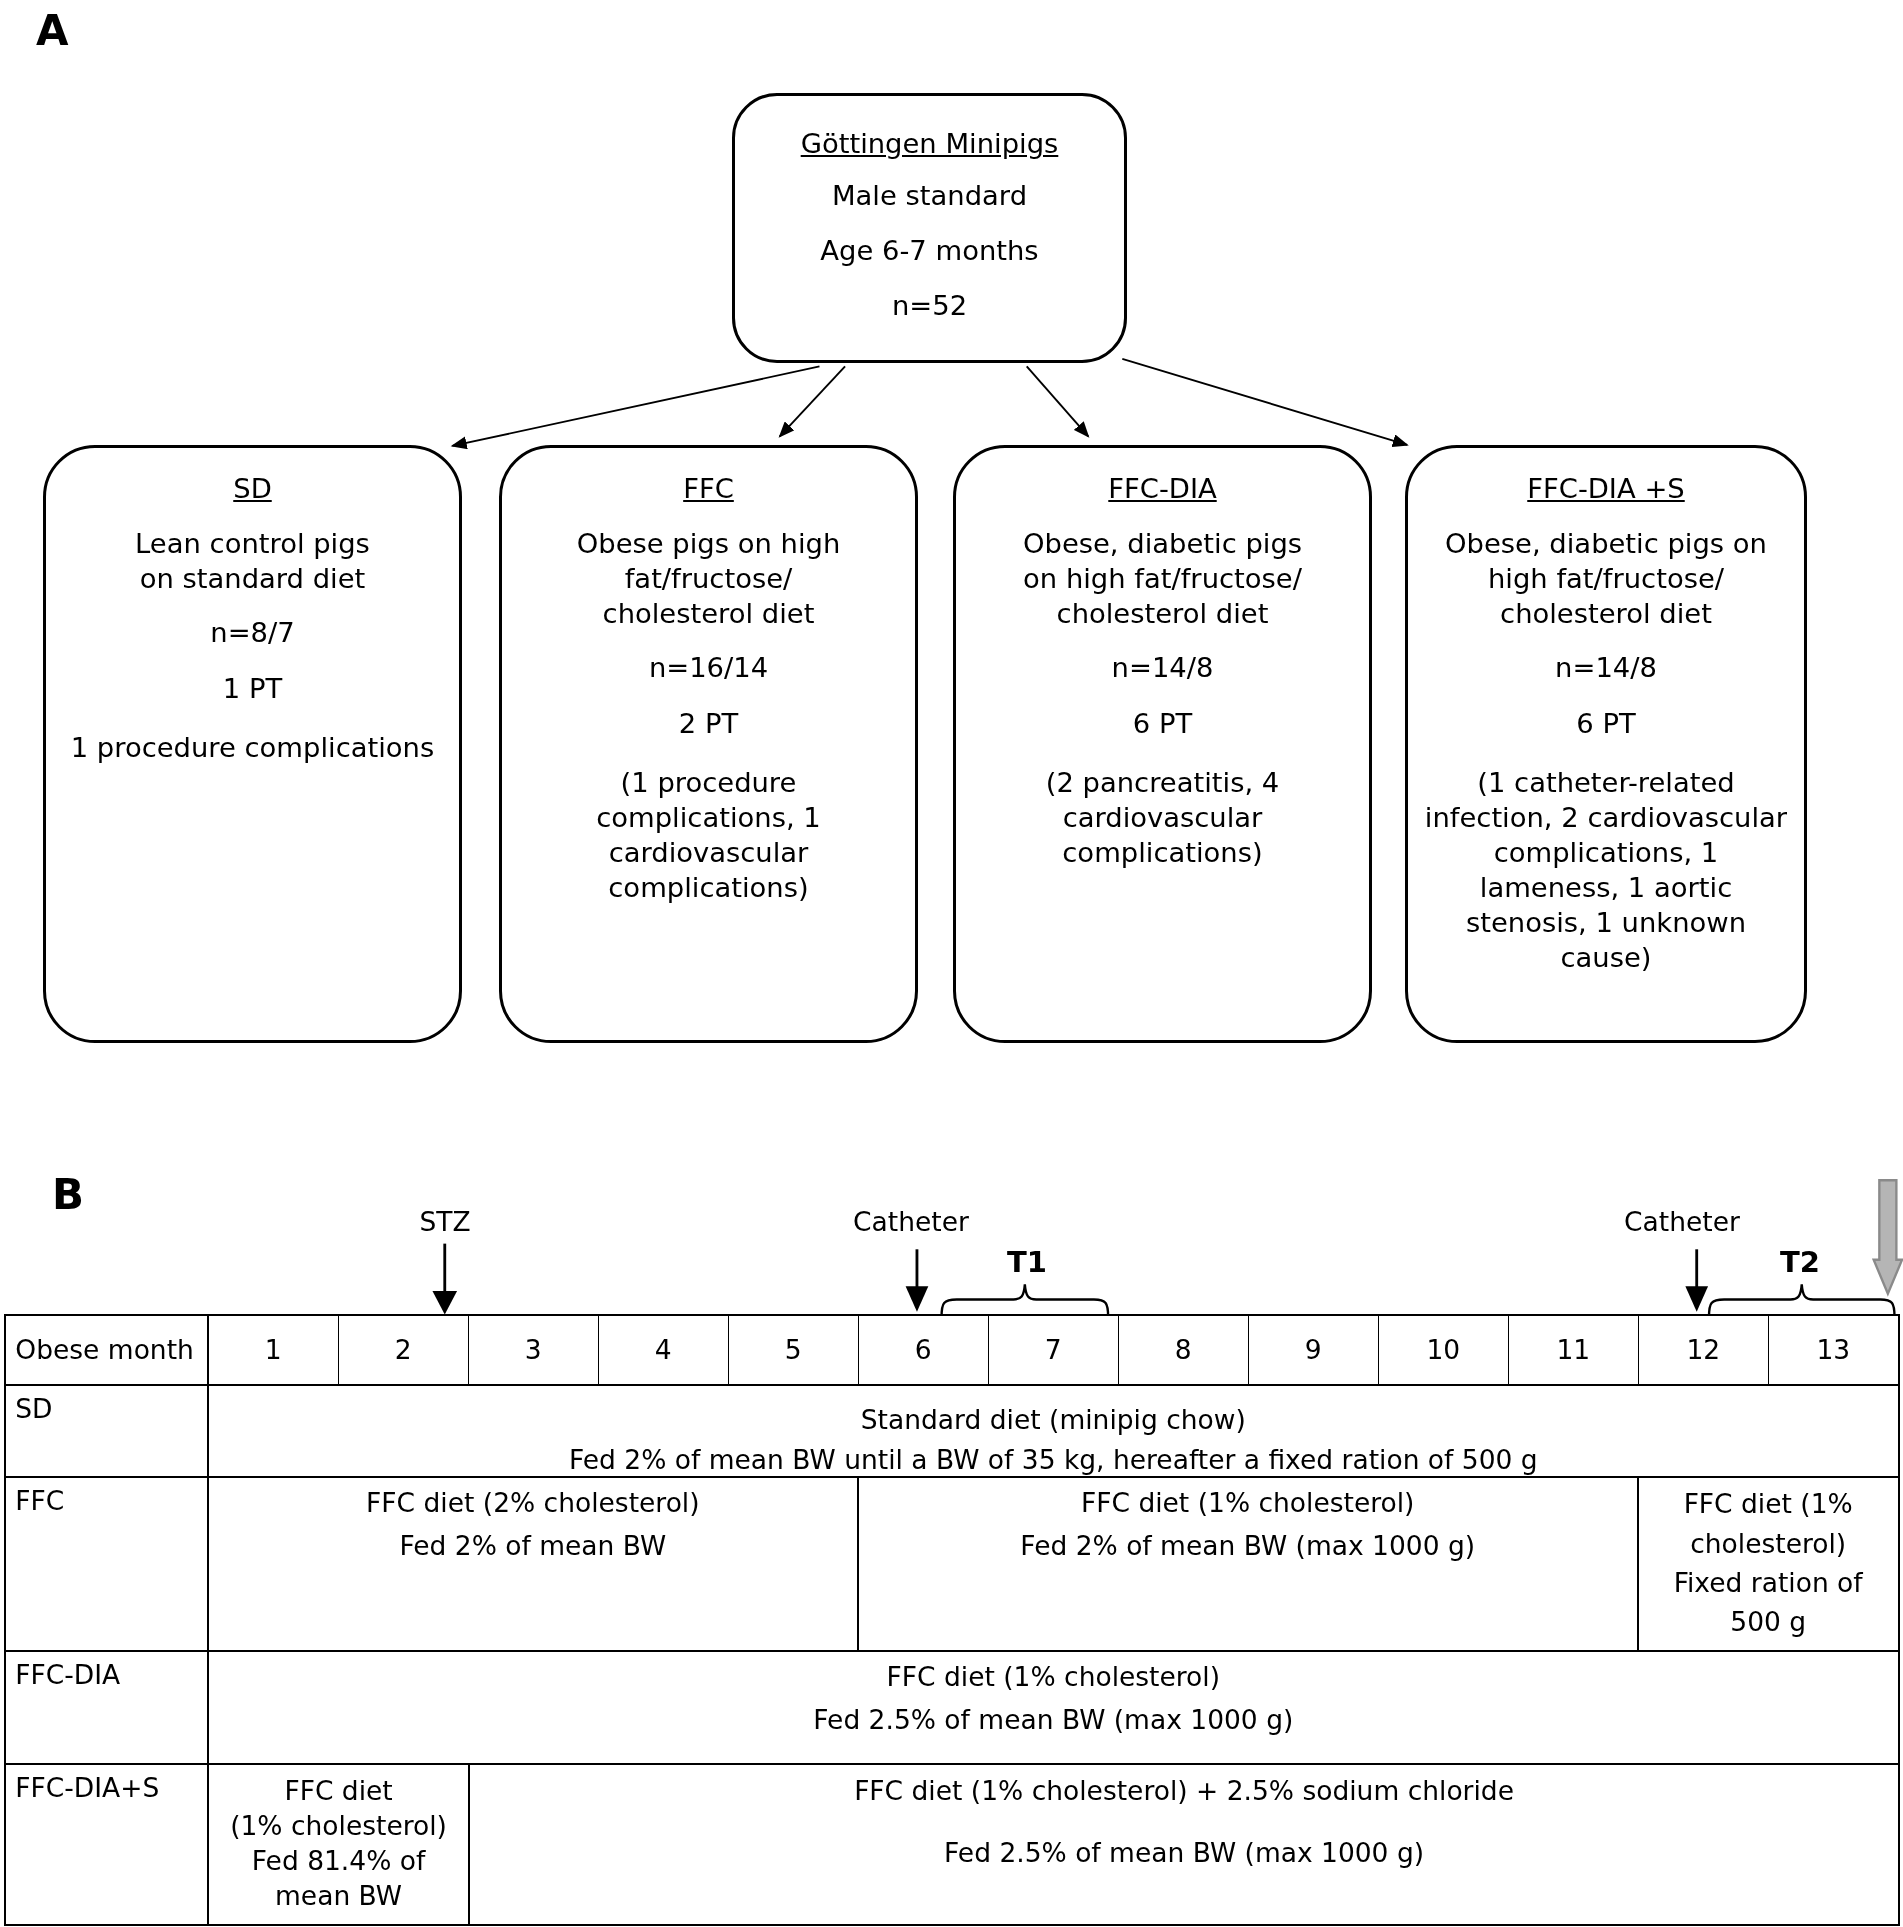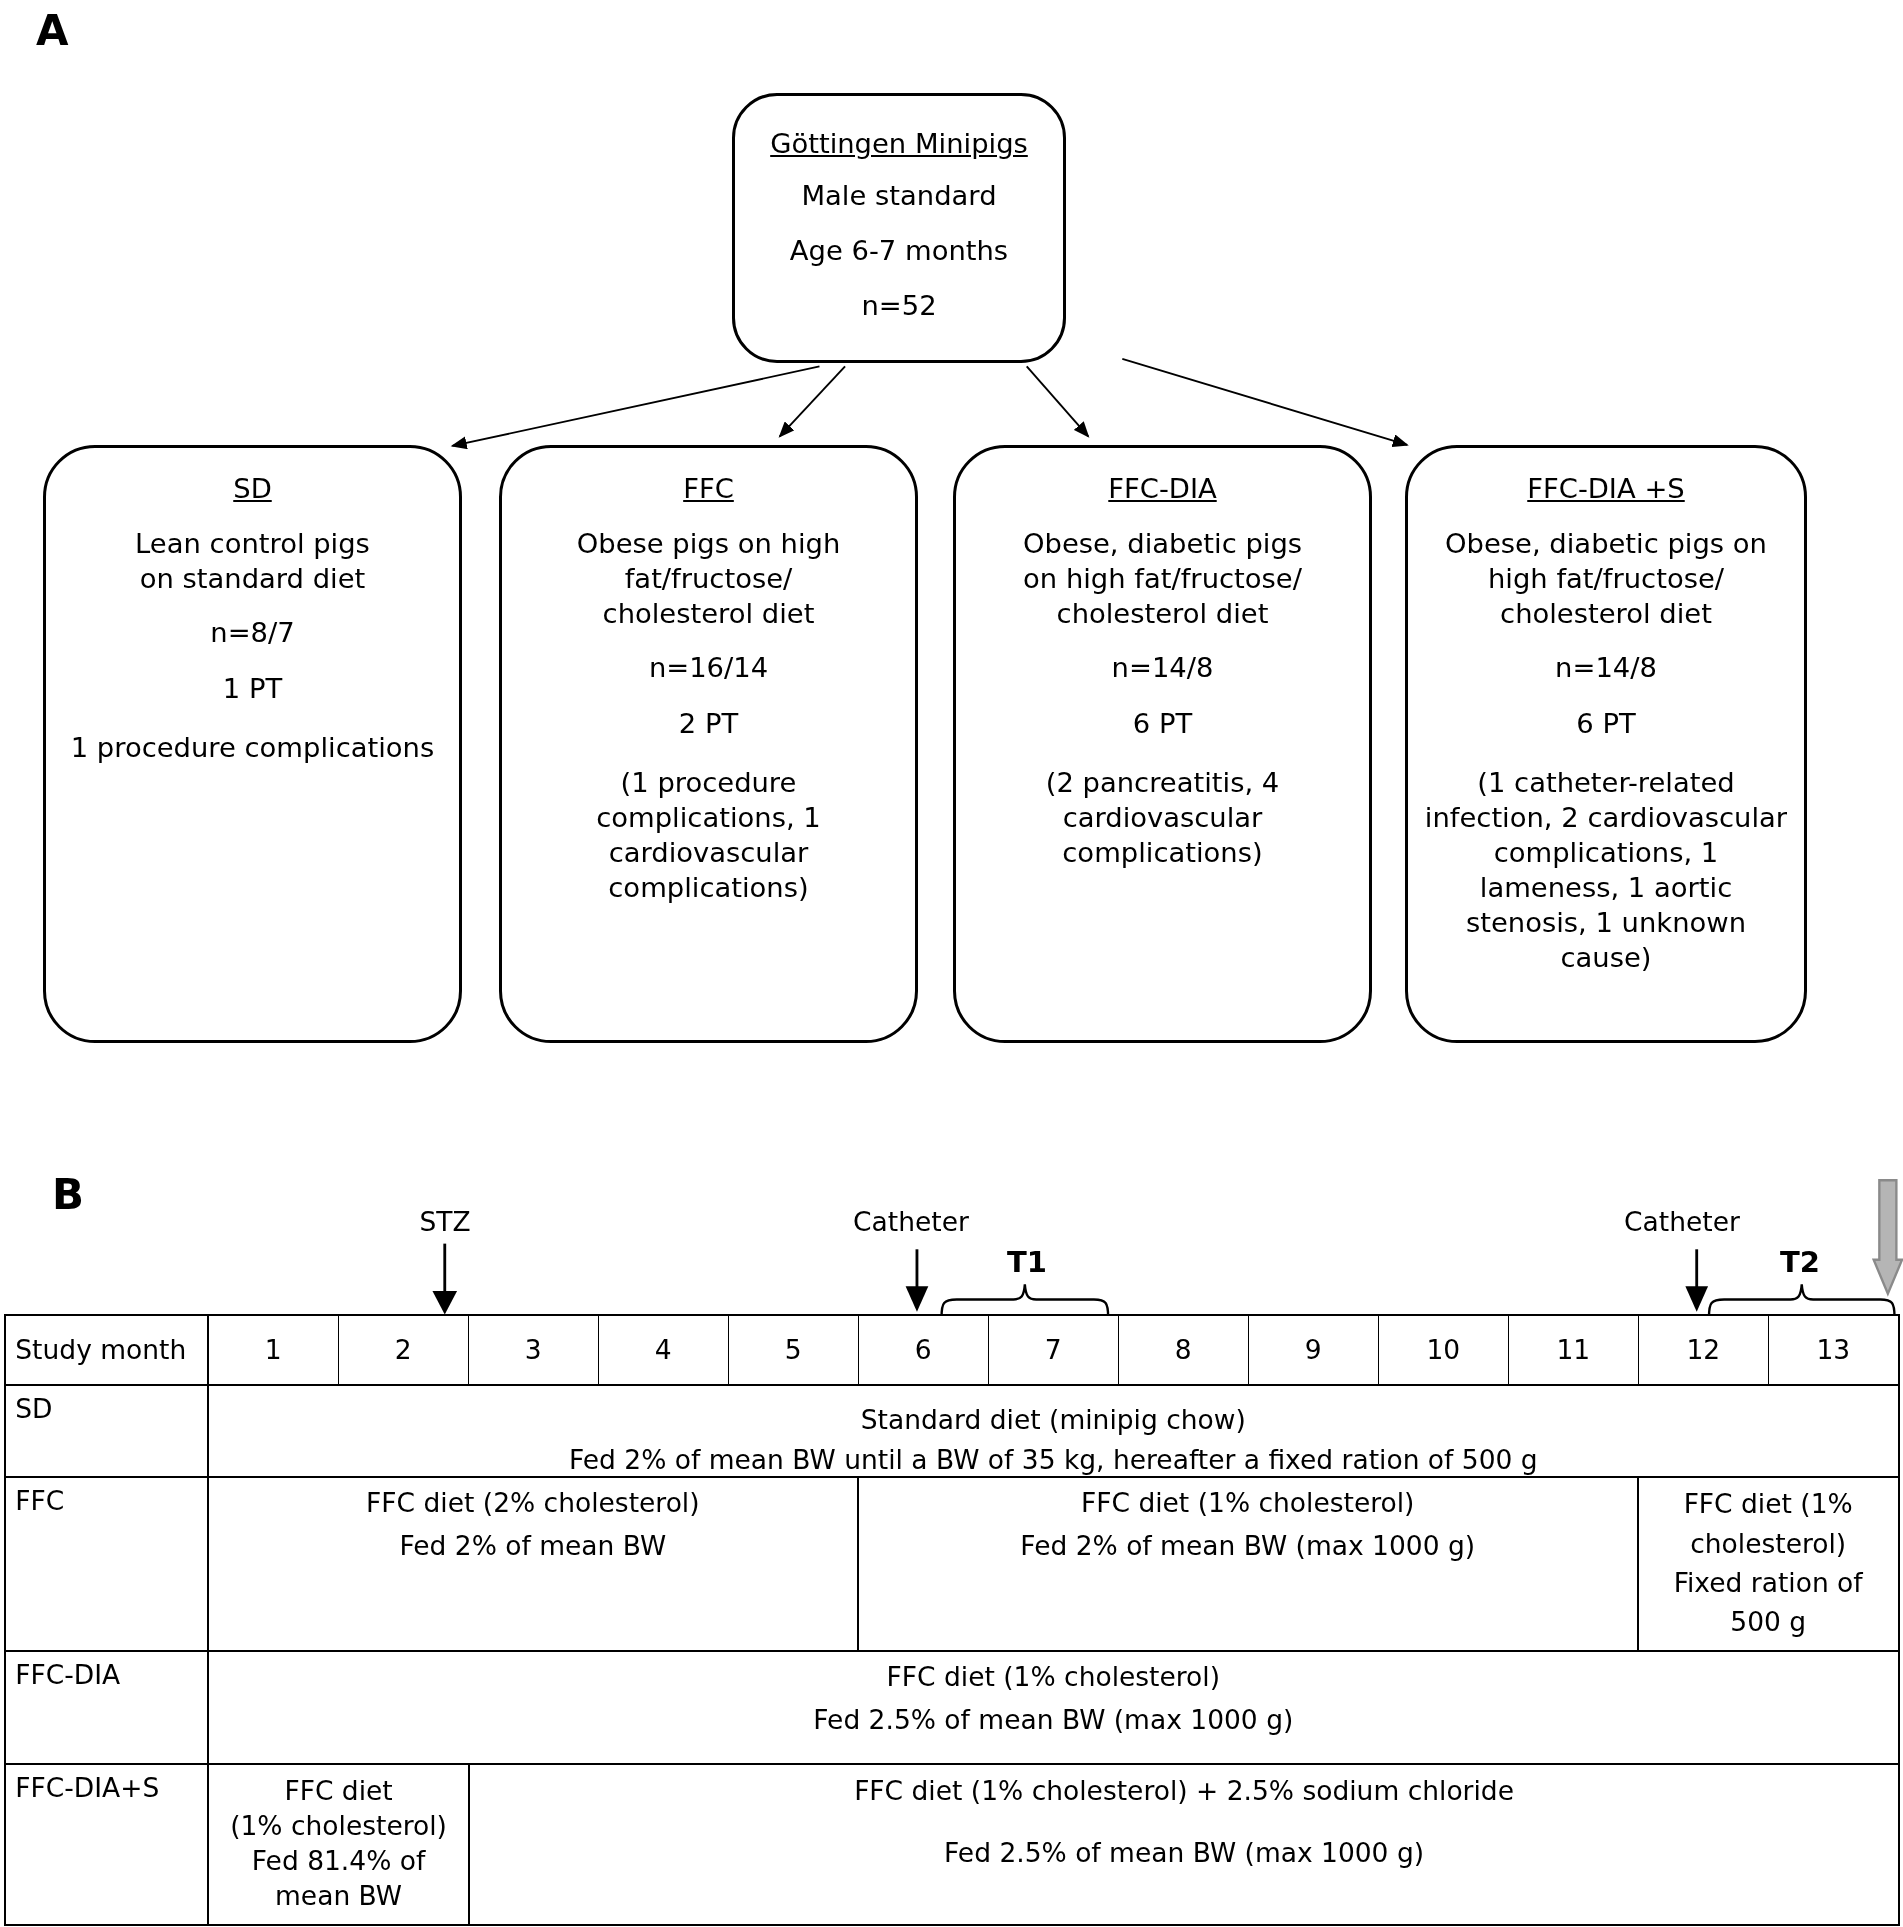--- a/index.html
+++ b/index.html
@@ -7,21 +7,21 @@
     position:relative;width:1903px;height:1928px;background:#fff;color:#000;
     font-family:"DejaVu Sans","Liberation Sans",sans-serif;overflow:hidden;
   }
   .panel-label{position:absolute;font-weight:bold;font-size:42px;}
   #label-a{left:36px;top:5.7px;}
   #label-b{left:52px;top:1170px;}
 
   
   .rbox{position:absolute;border:3.8px solid #000;border-radius:52px;background:#fff;
         box-sizing:border-box;text-align:center;font-size:27.4px;line-height:35px;}
-  #root-box{left:732px;top:93px;width:334px;height:270px;border-radius:45px;padding:32px 15px 0;}
+  #root-box{left:732px;top:93px;width:395px;height:270px;border-radius:45px;padding:32px 15px 0;}
   #root-box .r-title{text-decoration:underline;margin-bottom:20px;line-height:32px;}
   #root-box .r-line{margin-bottom:23px;line-height:32px;}
   .gbox{top:445px;height:598px;padding:24.6px 19px 0;}
   #box-sd {left:43px;width:419px;}
   #box-ffc{left:499px;width:419px;}
   #box-dia{left:953px;width:419px;}
   #box-dias{left:1405px;width:402px;padding:24.6px 14px 0;}
   .g-title{text-decoration:underline;margin-bottom:21px;line-height:32px;}
   .g-desc{margin-bottom:21px;}
   .g-n{margin-bottom:24.6px;line-height:32px;}
@@ -169,21 +169,21 @@
 
   <div id="ann-stz" class="ann">STZ</div>
   <div id="ann-cath1" class="ann">Catheter</div>
   <div id="ann-t1" class="ann bold">T1</div>
   <div id="ann-cath2" class="ann">Catheter</div>
   <div id="ann-t2" class="ann bold">T2</div>
 
   <div id="tl-table">
 
     <div class="t-row" id="row-head">
-      <div class="c-label">Study month</div>
+      <div class="c-label">Obese month</div>
       <div class="month-area">
         <div class="m-cell">1</div>
         <div class="m-cell">2</div>
         <div class="m-cell">3</div>
         <div class="m-cell">4</div>
         <div class="m-cell">5</div>
         <div class="m-cell">6</div>
         <div class="m-cell">7</div>
         <div class="m-cell">8</div>
         <div class="m-cell">9</div>

